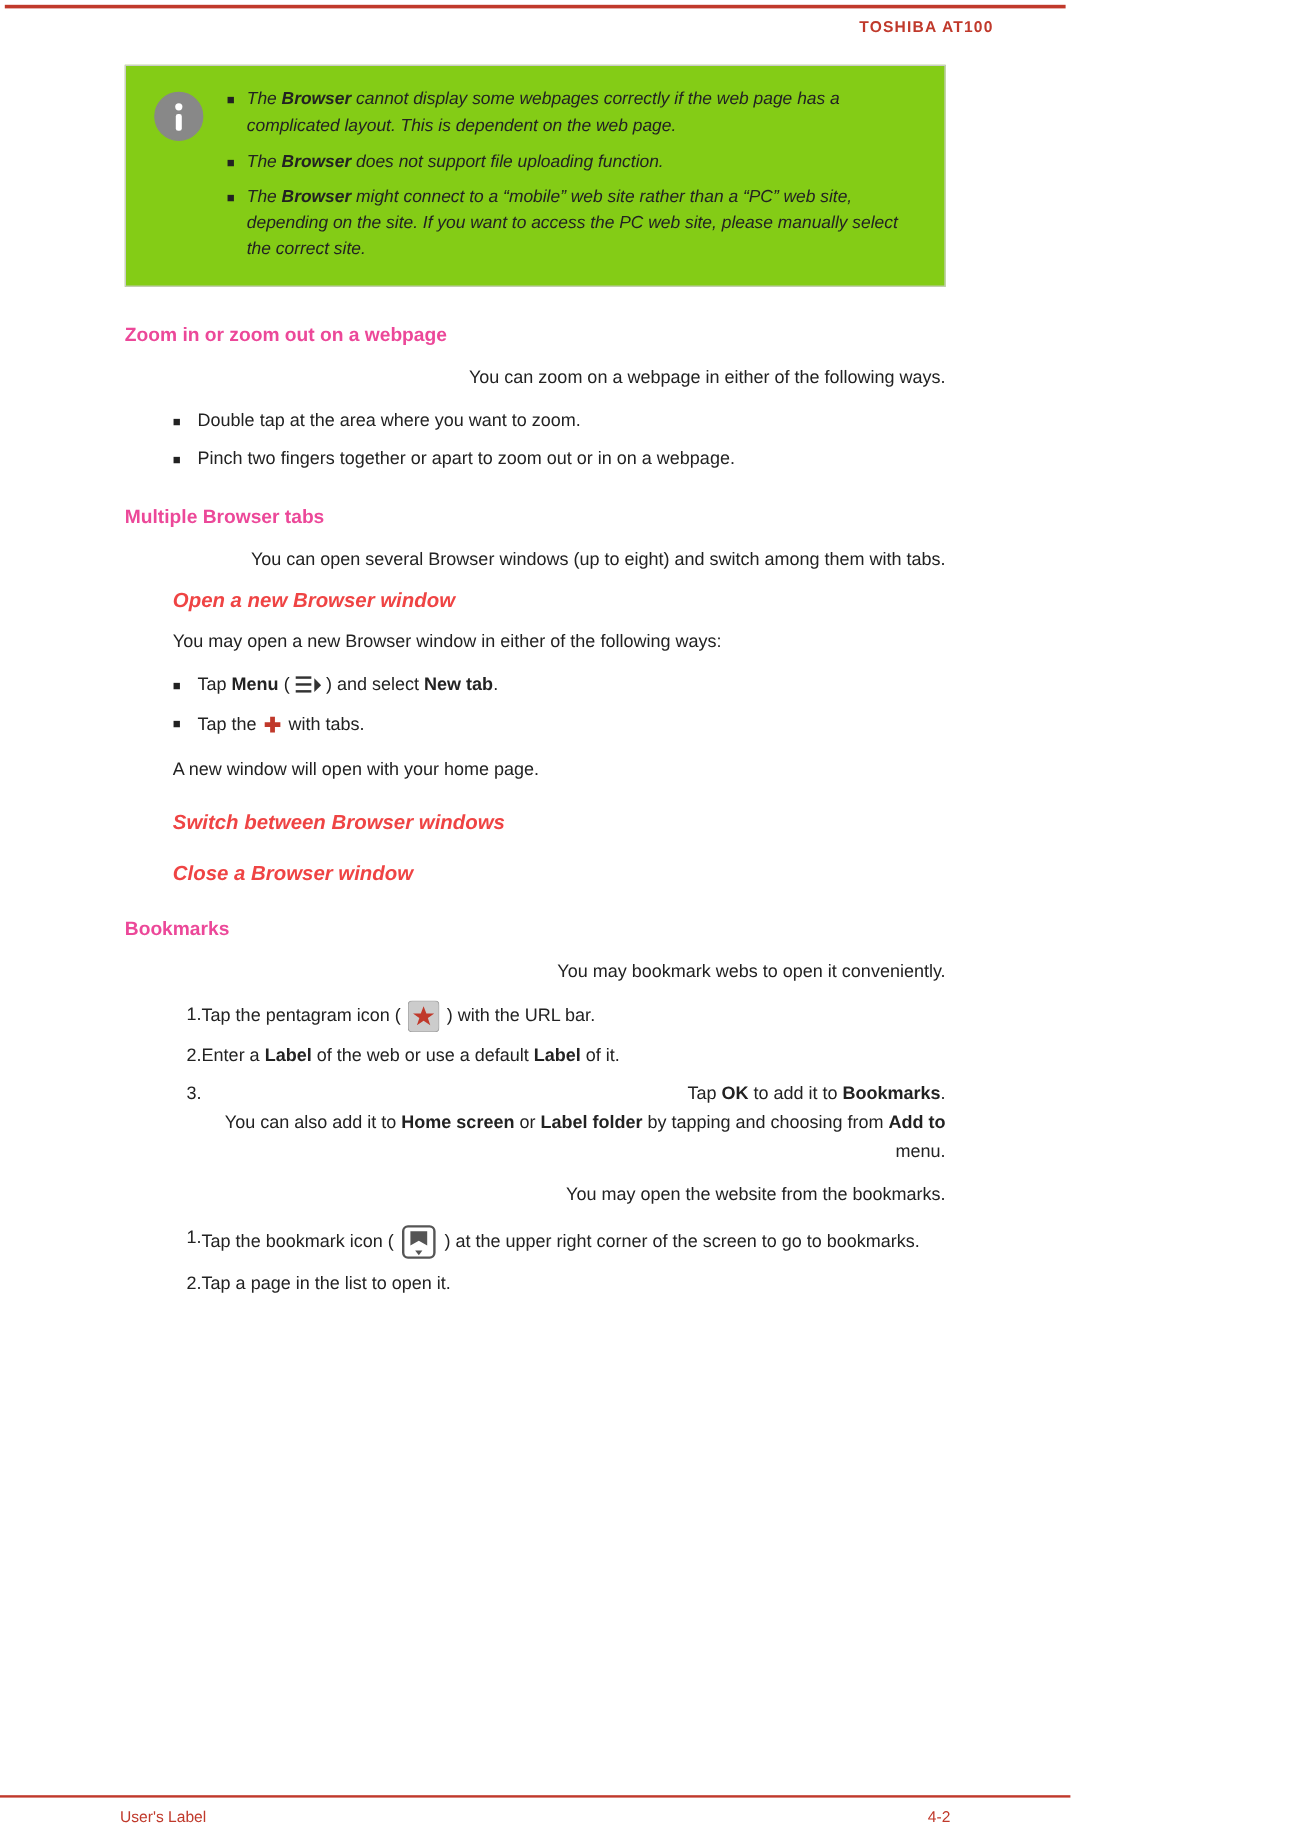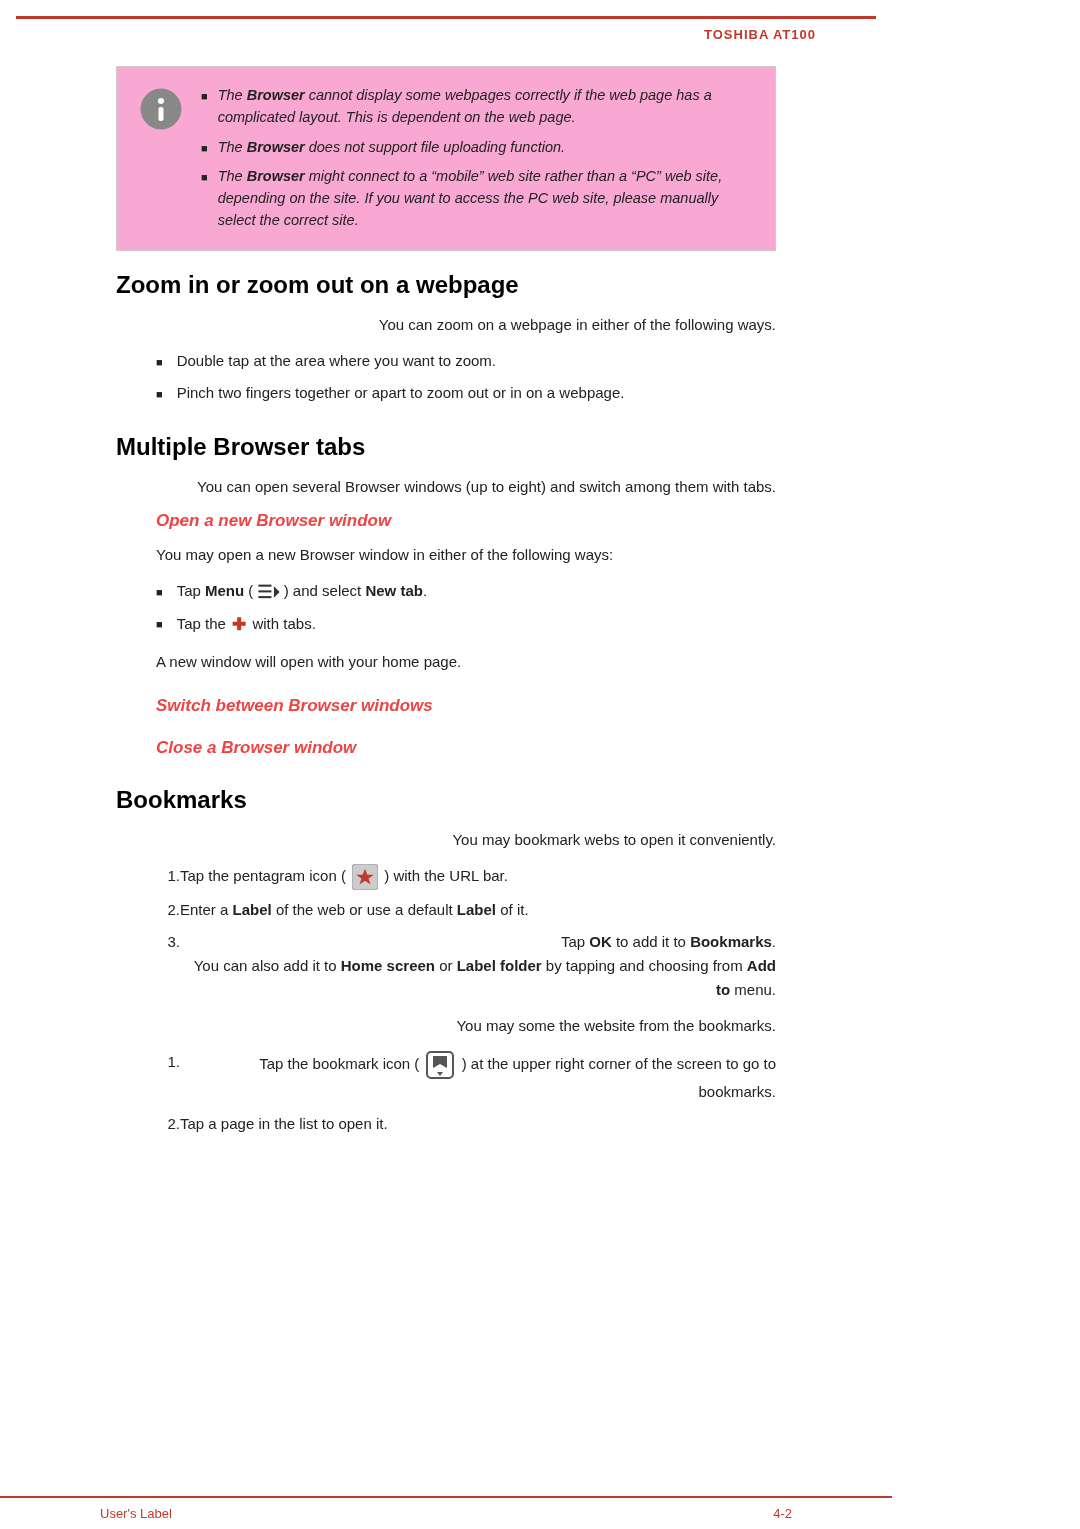--- a/index.html
+++ b/index.html
@@ -14,21 +14,21 @@
       color: #222;
       background: #fff;
       width: 1080px;
       min-height: 1529px;
       position: relative;
     }
 
     .page {
       width: 892px;
       min-height: 1529px;
-      padding: 16px;
+      padding: 4px;
       position: relative;
     }
 
     
     .top-line {
       width: 100%;
       height: 3px;
       background: #c0392b;
       margin-bottom: 0;
     }
@@ -49,24 +49,24 @@
 
     
     .content {
       padding: 20px 100px 60px 100px;
     }
 
     
     .note-box {
       display: flex;
       align-items: flex-start;
-      background: #f9a8d4;
+      background: #84cc16;
       border: 1px solid #ccc;
       padding: 18px 22px;
-      margin-bottom: 20px;
+      margin-bottom: 32px;
       gap: 18px;
     }
 
     .note-icon {
       font-size: 38px;
       color: #888;
       min-width: 44px;
       text-align: center;
       margin-top: 2px;
     }
@@ -98,22 +98,22 @@
       content: "■";
       font-size: 11px;
       margin-right: 10px;
       margin-top: 3px;
       flex-shrink: 0;
       font-style: normal;
     }
 
     
     .section-h2 {
-      color: #000000;
-      font-size: 24px;
+      color: #ec4899;
+      font-size: 16px;
       font-weight: bold;
       margin-bottom: 14px;
       margin-top: 10px;
     }
 
     .section-h3 {
       color: #ef4444;
       font-size: 17px;
       font-weight: bold;
       font-style: italic;
@@ -338,21 +338,21 @@
           <span>Enter a <span class="bold">Label</span> of the web or use a default <span class="bold">Label</span> of it.</span>
         </li>
         <li>
           <span class="num">3.</span>
           <span>Tap <span class="bold">OK</span> to add it to <span class="bold">Bookmarks</span>.<br>
             You can also add it to <span class="bold">Home screen</span> or <span class="bold">Label folder</span> by tapping and choosing from <span class="bold">Add to</span> menu.
           </span>
         </li>
       </ol>
 
-      <p class="indented-para">You may some the website from the bookmarks.</p>
+      <p class="indented-para">You may open the website from the bookmarks.</p>
 
       <ol class="numbered-list indented-para">
         <li>
           <span class="num">1.</span>
           <span>Tap the bookmark icon (
             
             <svg viewBox="0 0 30 30" width="30" height="30" style="display:inline-block;vertical-align:middle;margin:0 2px;">
               <rect x="2" y="2" width="26" height="26" rx="4" fill="white" stroke="#555" stroke-width="2"></rect>
               <path d="M8,6 L22,6 L22,18 L15,14 L8,18 Z" fill="#555"></path>
               <polygon points="12,22 18,22 15,26" fill="#555"></polygon>

